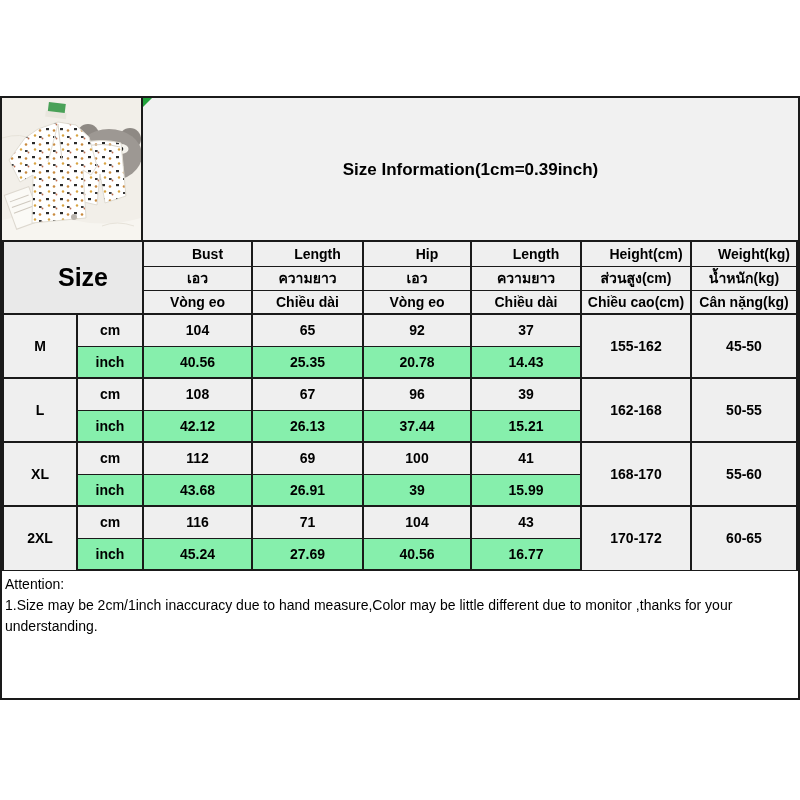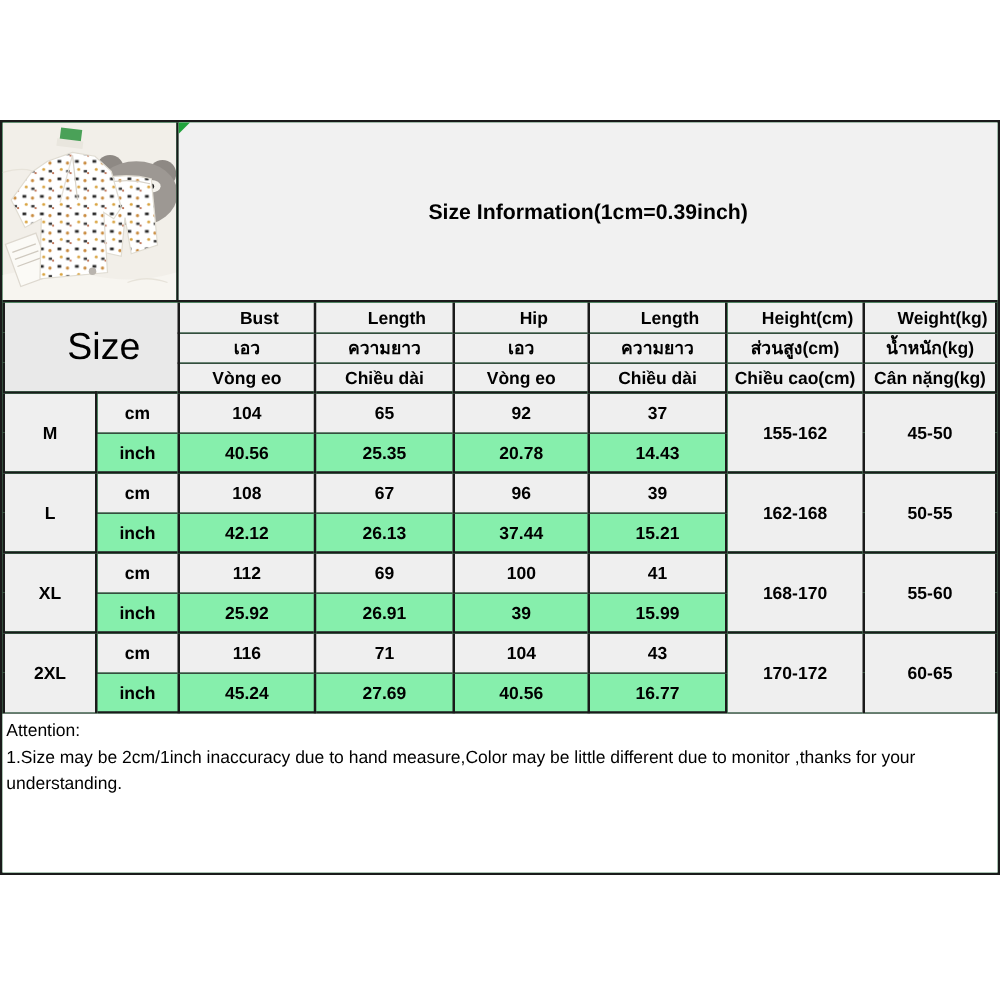--- a/index.html
+++ b/index.html
@@ -33,21 +33,21 @@
     text-align:center;vertical-align:middle;padding:0;overflow:hidden;
     font-size:14px;
   }
   thead tr{height:24px;}
   tbody tr{height:32px;}
   thead tr:first-child th{border-top-width:0;padding-left:20px;}
   tbody tr.sec td{border-top-width:2px;}
   tbody tr:last-child td{border-bottom-width:2px;}
   th{font-weight:bold;background:#efefef;}
   .g{background:#efefef;}
-  .size-corner{font-size:30px;font-weight:normal;background:#e9e9e9;}
+  .size-corner{font-size:25px;font-weight:bold;background:#e9e9e9;}
   .size-lbl,.unit{font-weight:bold;margin-top:40px;}
   .num,.range{font-weight:bold;margin-top:27px;}
   
   .attention{
     flex:1;background:#fff;padding:3px 4px 0 3px;
     font-size:14px;line-height:21px;text-align:left;
   }
 </style>
 </head>
 <body>
@@ -194,21 +194,21 @@
         <td class="g unit">cm</td>
         <td class="g num">112</td>
         <td class="g num">69</td>
         <td class="g num">100</td>
         <td class="g num">41</td>
         <td class="g range" rowspan="2">168-170</td>
         <td class="g range" rowspan="2">55-60</td>
       </tr>
       <tr>
         <td class="unit">inch</td>
-        <td class="num">25.92</td>
+        <td class="num">43.68</td>
         <td class="num">26.91</td>
         <td class="num">39</td>
         <td class="num">15.99</td>
       </tr>
 
       <tr class="sec">
         <td class="g size-lbl" rowspan="2">2XL</td>
         <td class="g unit">cm</td>
         <td class="g num">116</td>
         <td class="g num">71</td>

